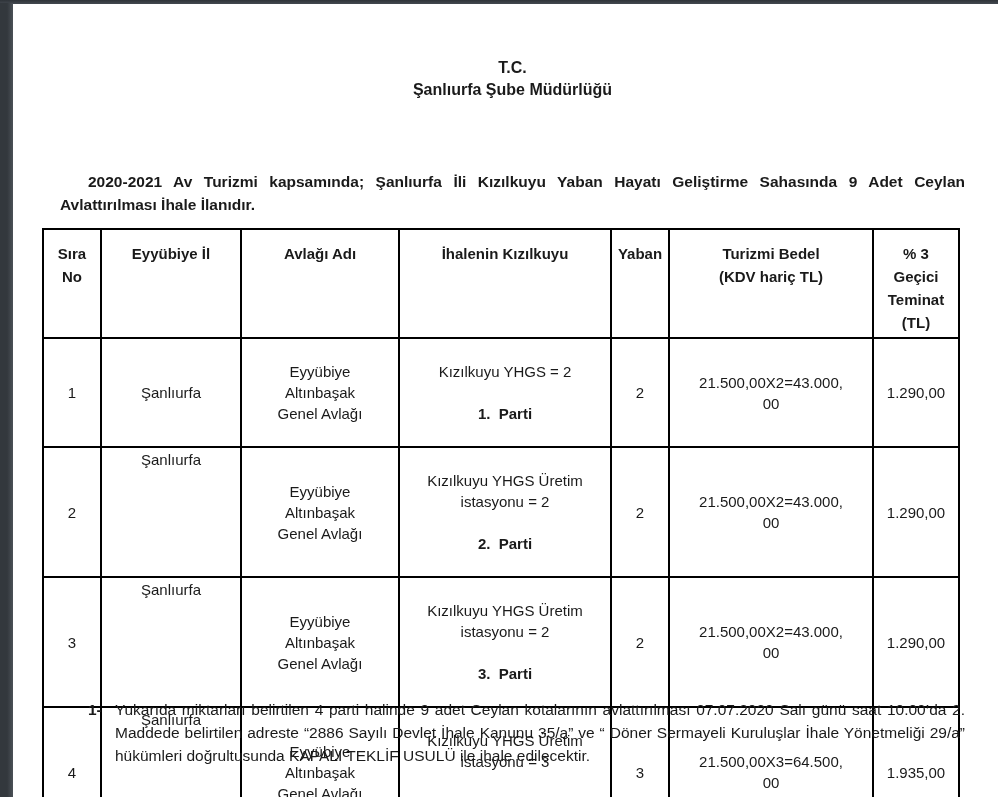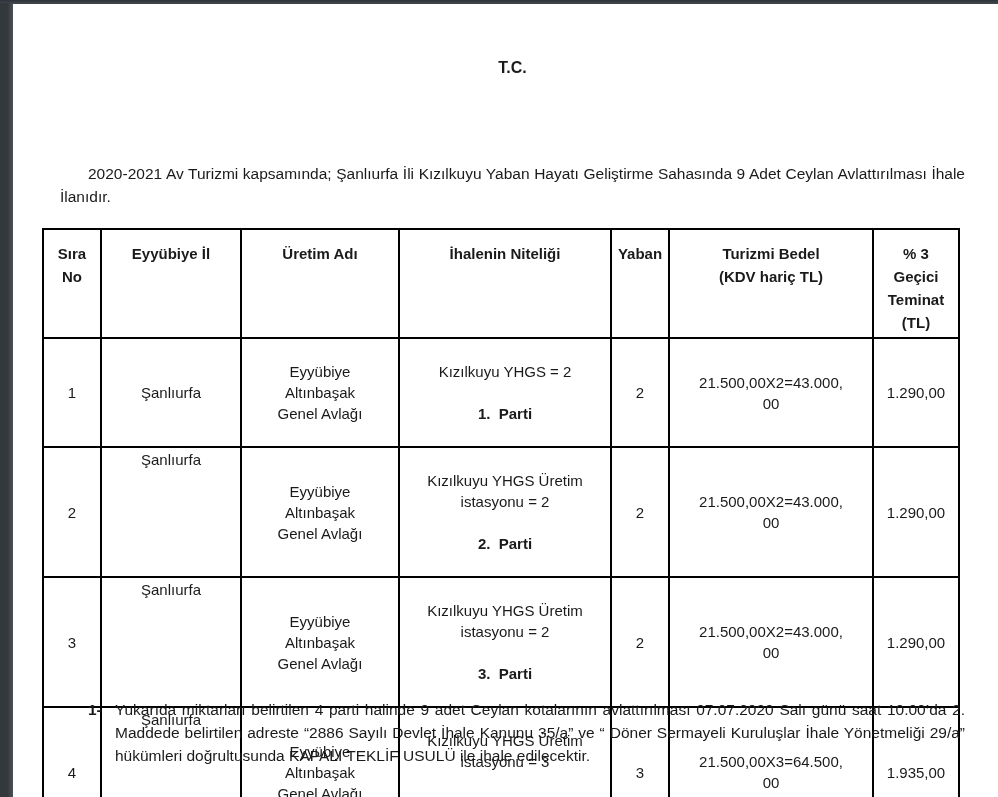--- a/index.html
+++ b/index.html
@@ -19,22 +19,22 @@
   }
   .scan-left {
     position: absolute; top: 3px; bottom: 0; left: 0; width: 13px;
     background: linear-gradient(90deg, #33383d 55%, #4b5157);
   }
   .doc-header {
     position: absolute; top: 57px; left: 60px; width: 905px;
     text-align: center; font-weight: bold; font-size: 16px; line-height: 22px;
   }
   .intro {
-    position: absolute; top: 162px; left: 60px; width: 905px; margin: 0;
-    font-size: 15.5px; line-height: 23px; text-align: justify; text-indent: 28px;
+    position: absolute; top: 170px; left: 60px; width: 905px; margin: 0;
+    font-size: 15.5px; line-height: 23px; text-align: justify; text-indent: 28px; font-weight: bold;
   }
   table.tender-table {
     position: absolute; top: 228px; left: 42px;
     width: 916px; table-layout: fixed; border-collapse: collapse;
     font-size: 15px;
     border: 2px solid #000;
     border-bottom-width: 4px;
   }
   .tender-table th, .tender-table td {
     border: 2px solid #000;
@@ -61,41 +61,42 @@
 </head>
 <body>
 
 <div class="page">
 
   <div class="scan-top"></div>
   <div class="scan-left"></div>
 
   <div class="doc-header">
     <div>T.C.</div>
+    <div>Şanlıurfa Şube Müdürlüğü</div>
   </div>
 
   <p class="intro">2020-2021 Av Turizmi kapsamında; Şanlıurfa İli Kızılkuyu Yaban Hayatı Geliştirme Sahasında 9 Adet Ceylan Avlattırılması İhale İlanıdır.</p>
 
   <table class="tender-table">
     <colgroup>
       <col style="width:58px">
       <col style="width:140px">
       <col style="width:158px">
       <col style="width:212px">
       <col style="width:58px">
       <col style="width:204px">
       <col style="width:86px">
     </colgroup>
     <thead>
       <tr>
         <th>Sıra
 No</th>
         <th>Eyyübiye İl</th>
-        <th>Üretim Adı</th>
-        <th>İhalenin Niteliği</th>
+        <th>Avlağı Adı</th>
+        <th>İhalenin Kızılkuyu</th>
         <th>Yaban</th>
         <th>Turizmi Bedel
 (KDV hariç TL)</th>
         <th>% 3
 Geçici
 Teminat
 (TL)</th>
       </tr>
     </thead>
     <tbody>

